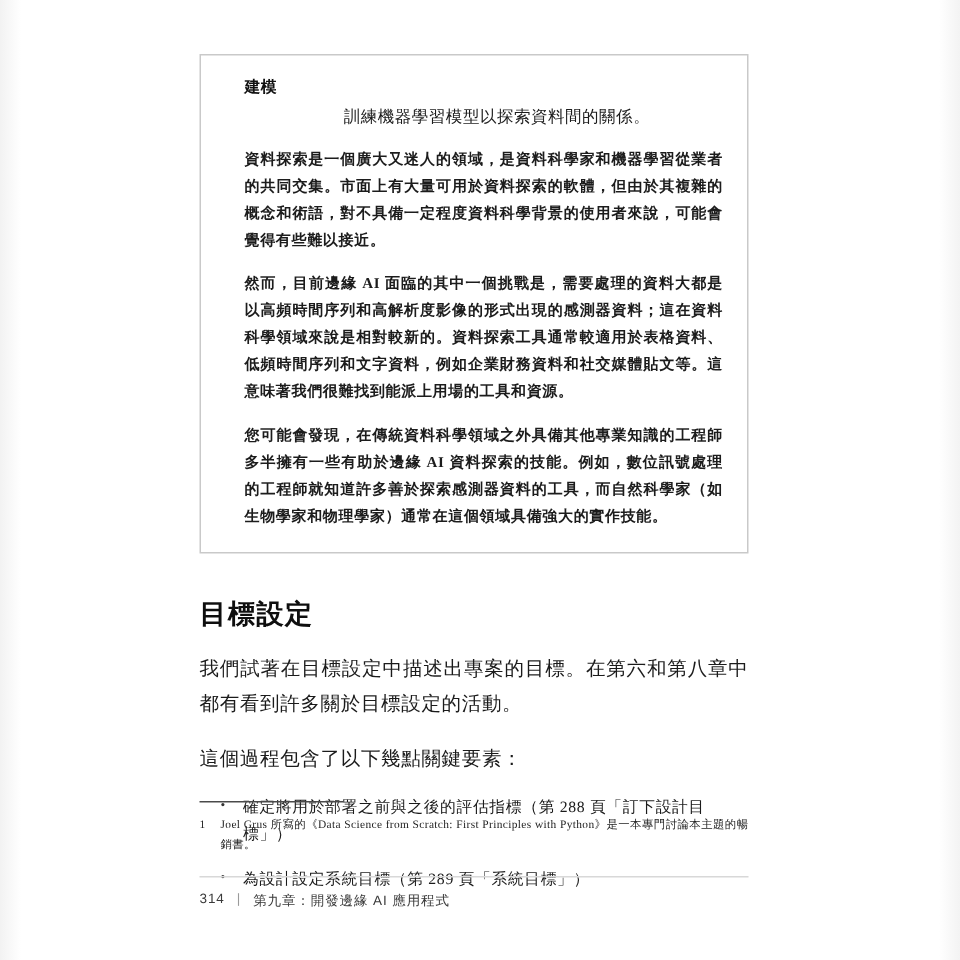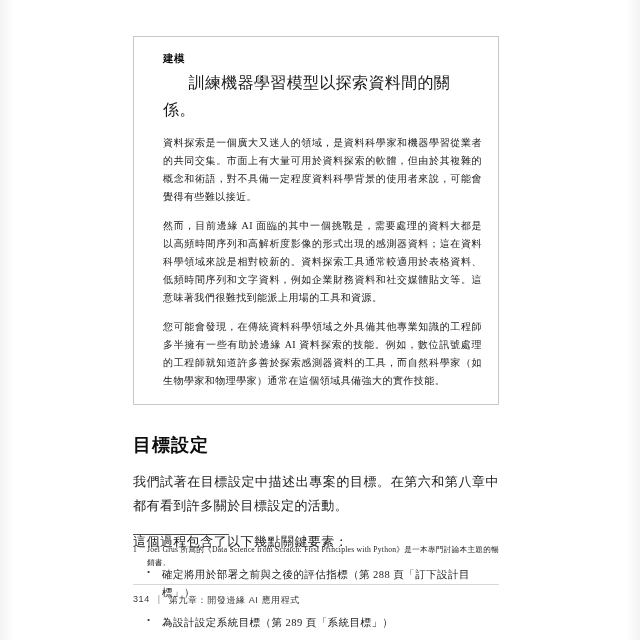--- a/index.html
+++ b/index.html
@@ -46,36 +46,38 @@
     font-family: "Liberation Sans", "DejaVu Sans", sans-serif;
     font-weight: bold;
     font-size: 10.5px;
     line-height: 1.5;
     letter-spacing: 0.4px;
     color: #111111;
     margin: 0 0 2px 0;
   }
 
   .callout-lead {
-    font-size: 16px;
+    font-size: 11px;
     line-height: 1.72;
     letter-spacing: 0.35px;
     margin: 0 0 10px 0;
     text-indent: 1.6em;
     color: #1c1c1c;
+    text-align: center;
   }
 
   .callout-para {
     font-size: 10px;
     line-height: 1.80;
     letter-spacing: 0.45px;
     margin: 0 0 11px 0;
     text-align: justify;
     text-justify: inter-character;
     color: #1c1c1c;
+    font-weight: bold;
   }
   .callout-para:last-child {
     margin-bottom: 2px;
   }
 
   .fn-ref {
     font-size: 7px;
     vertical-align: super;
     letter-spacing: 0;
   }

